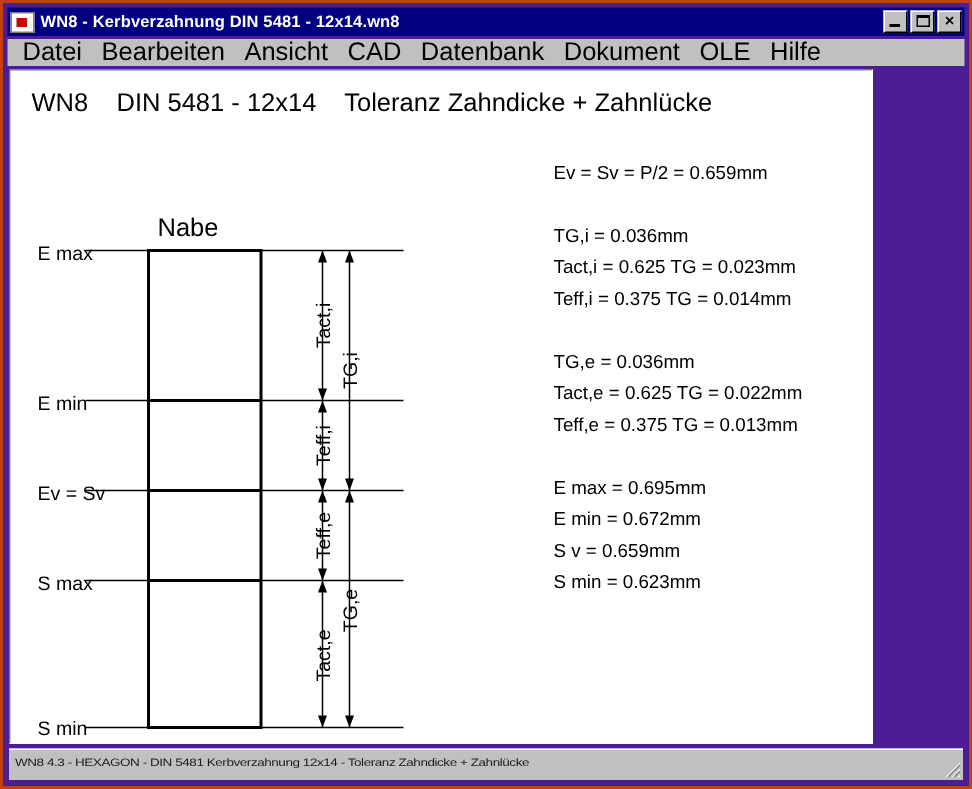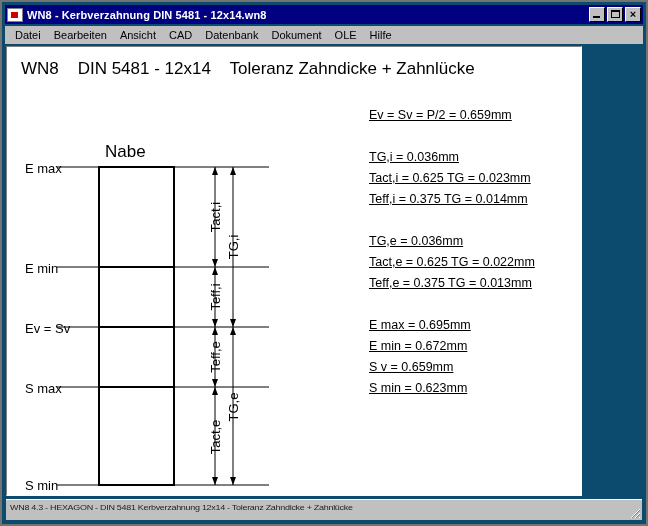--- a/index.html
+++ b/index.html
@@ -13,22 +13,22 @@
     font-family: "Liberation Sans", sans-serif;
     font-size: 11px;
     overflow: hidden;
   }
 
   .window {
     position: absolute;
     left: 0; top: 0;
     width: 648px;
     height: 526px;
-    background: #0c4a6e;
-    border: 2px solid #737373;
+    background: #4c1d95;
+    border: 2px solid #c2410c;
     box-sizing: border-box;
   }
 
   
   .titlebar {
     position: absolute;
     left: 3px; top: 3px;
     width: 638px;
     height: 19px;
     background: #000080;
@@ -110,21 +110,21 @@
     left: 3px; top: 24px;
     width: 638px;
     height: 18px;
     background: #c0c0c0;
     display: flex;
     align-items: center;
     padding-left: 4px;
     box-sizing: border-box;
   }
   .menuitem {
-    font-size: 11px;
+    font-size: 17px;
     color: #000000;
     padding: 2px 7px 2px 6px;
     white-space: nowrap;
   }
 
   
   .client {
     position: absolute;
     left: 4px; top: 44px;
     width: 576px;
@@ -158,21 +158,21 @@
   
   .calcblock {
     position: absolute;
     left: 362px;
     top: 62px;
     width: 250px;
     font-size: 12.5px;
     color: #000000;
     line-height: 1.0;
   }
-  .calcline { height: 21px; white-space: pre; text-decoration: underline; }
+  .calcline { height: 21px; white-space: pre; }
   .calcgap { height: 21px; }
 
   
   .statusbar {
     position: absolute;
     left: 4px; top: 497px;
     width: 636px;
     height: 21px;
     background: #c0c0c0;
     border-top: 1px solid #ffffff;

